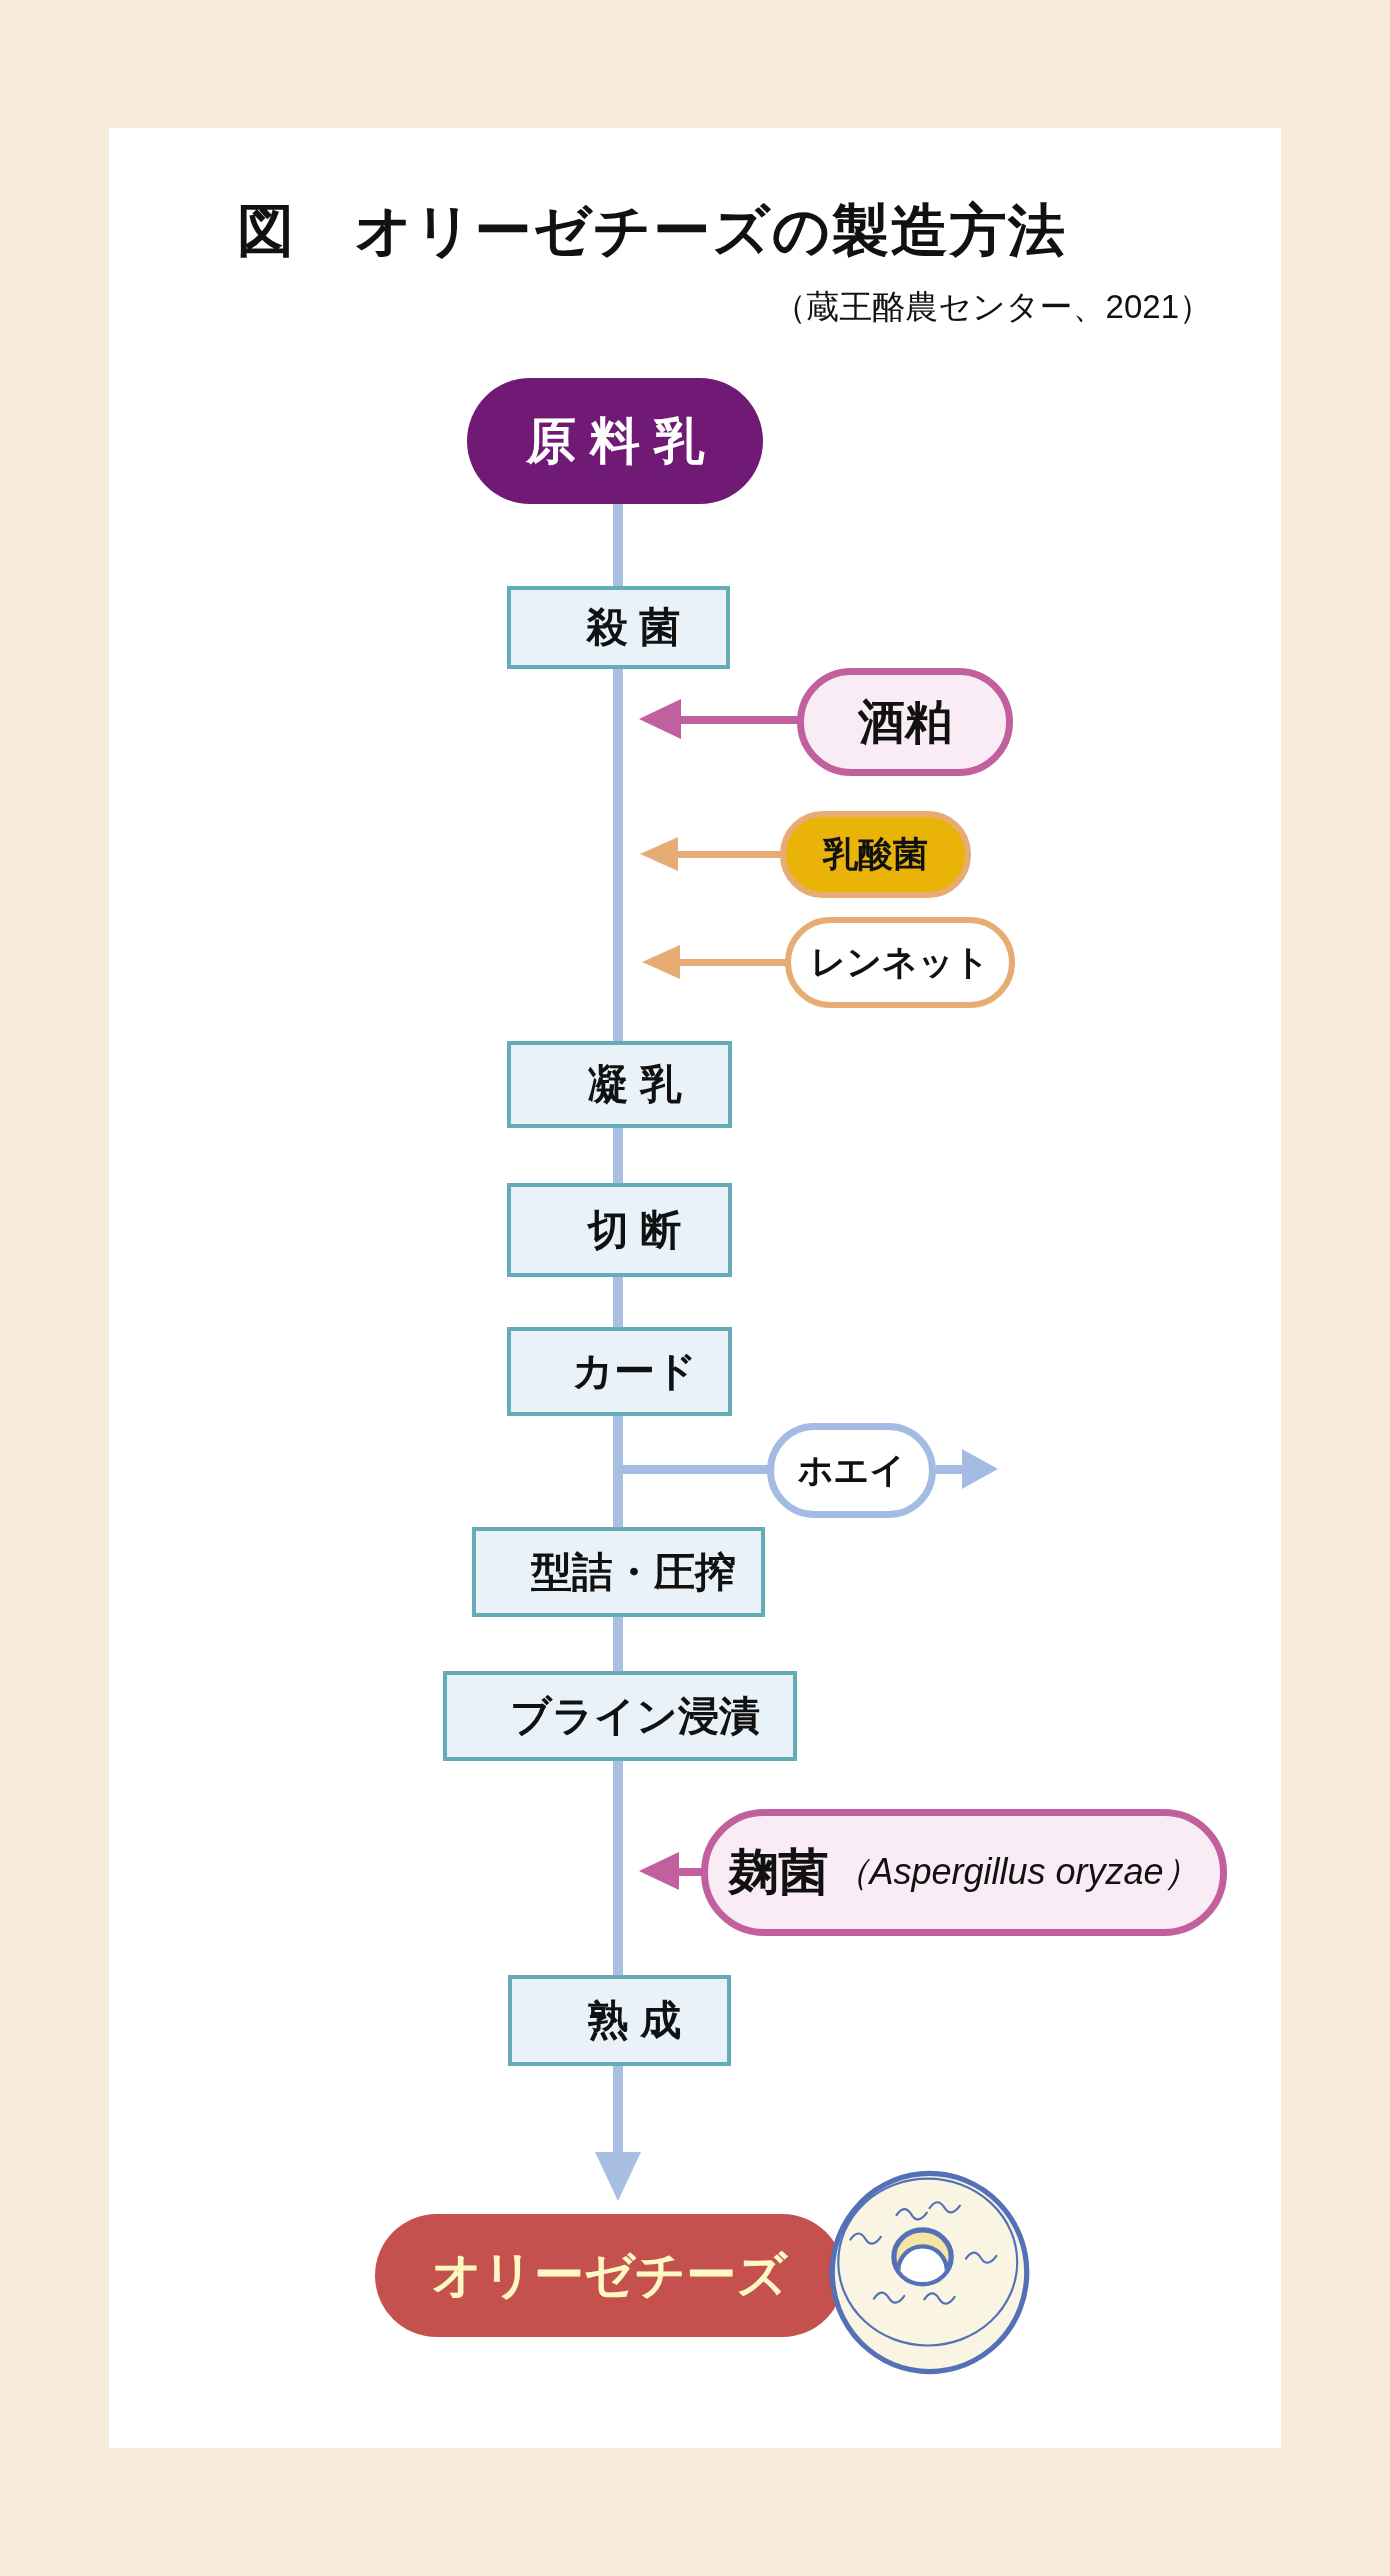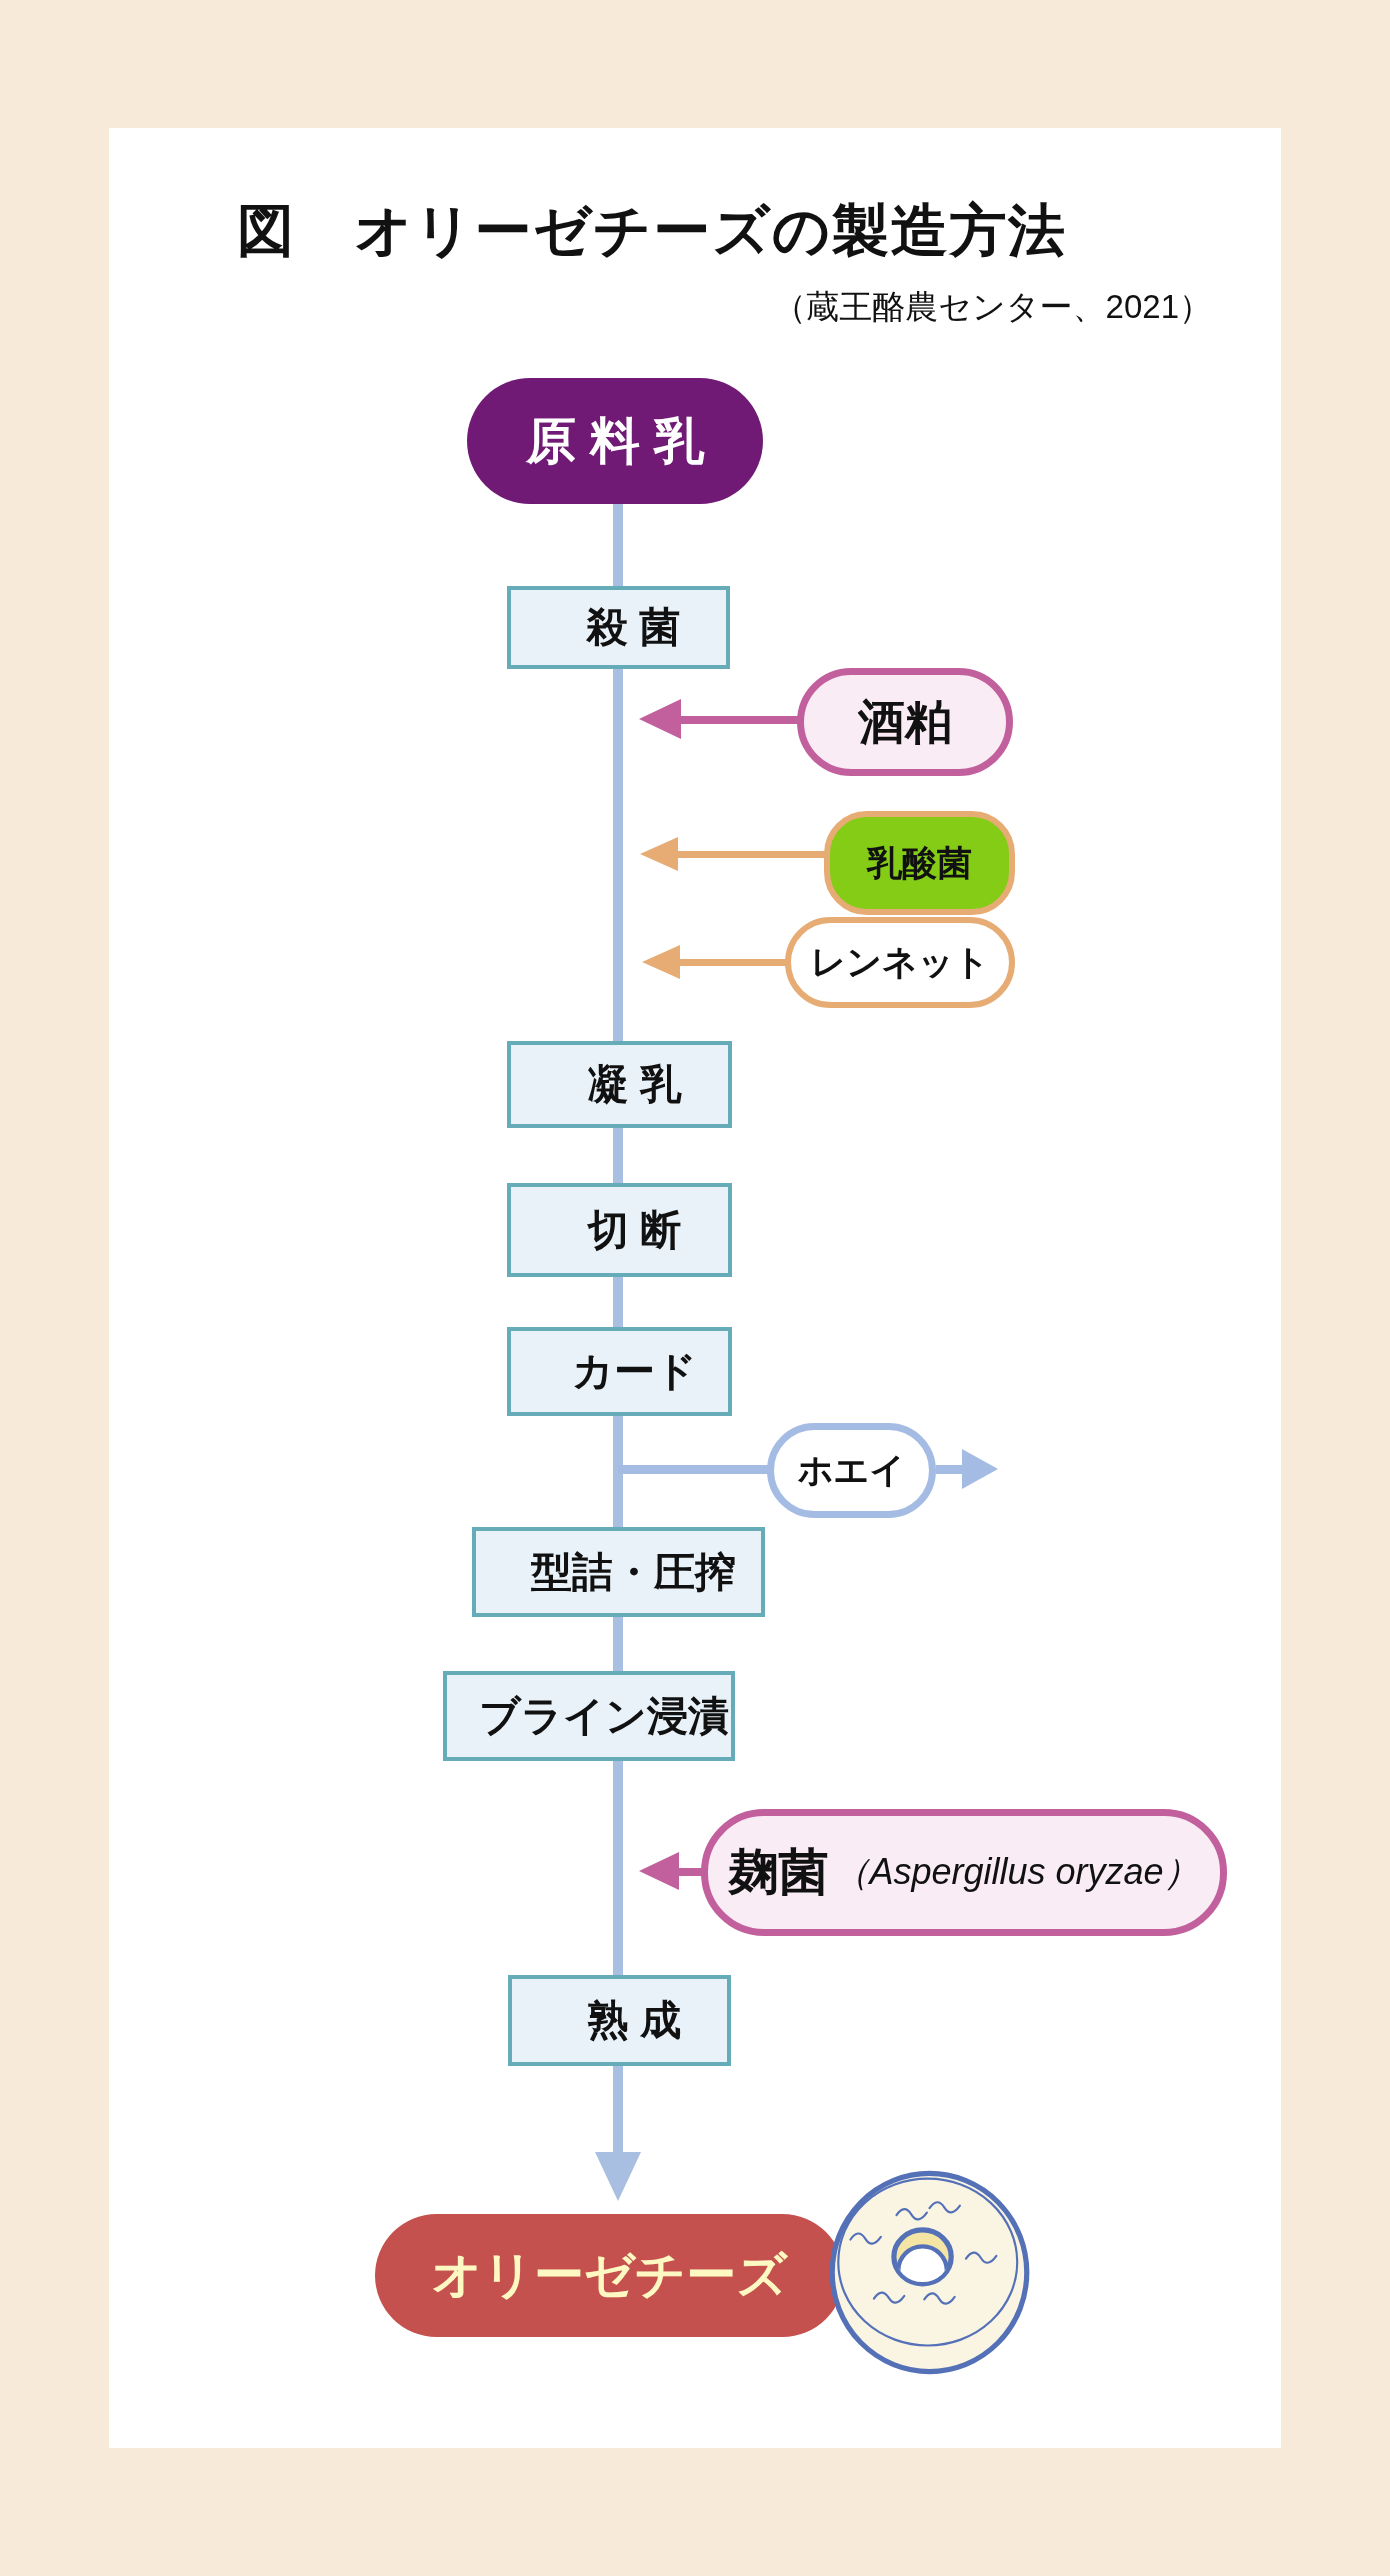--- a/index.html
+++ b/index.html
@@ -79,39 +79,39 @@
     font-size:41px; font-weight:bold; color:#111111;
     white-space:nowrap;
     z-index:2;
     padding-left:30px;
   }
   .box-sakkin        { left:507px; top:586px;  width:223px; height:83px;  }
   .box-gyonyu        { left:507px; top:1041px; width:225px; height:87px; }
   .box-setsudan      { left:507px; top:1183px; width:225px; height:94px; }
   .box-curd          { left:507px; top:1327px; width:225px; height:89px; }
   .box-katazume      { left:472px; top:1527px; width:293px; height:90px; }
-  .box-brine         { left:443px; top:1671px; width:292px; height:90px; }
+  .box-brine         { left:443px; top:1671px; width:354px; height:90px; }
   .box-jukusei       { left:508px; top:1975px; width:223px; height:91px; }
   
   .pill {
     position:absolute;
     box-sizing:border-box;
     display:flex; align-items:center; justify-content:center;
     font-weight:bold; color:#111111;
     white-space:nowrap;
     z-index:3;
   }
   .pill-sakekasu {
     left:797px; top:668px; width:216px; height:108px;
     background:#f9ecf4; border:7px solid #c2609e; border-radius:54px;
     font-size:47px;
   }
   .pill-nyusankin {
-    left:824px; top:811px; width:191px; height:104px;
-    background:#84cc16; border:6px solid #e6ac74; border-radius:43px;
+    left:780px; top:811px; width:191px; height:87px;
+    background:#eab308; border:6px solid #e6ac74; border-radius:43px;
     font-size:35px;
   }
   .pill-rennet {
     left:785px; top:917px; width:230px; height:91px;
     background:#ffffff; border:6px solid #e6ac74; border-radius:46px;
     font-size:35px;
   }
   .pill-whey {
     left:767px; top:1423px; width:169px; height:95px;
     background:#ffffff; border:7.8px solid #a4bce4; border-radius:48px;

